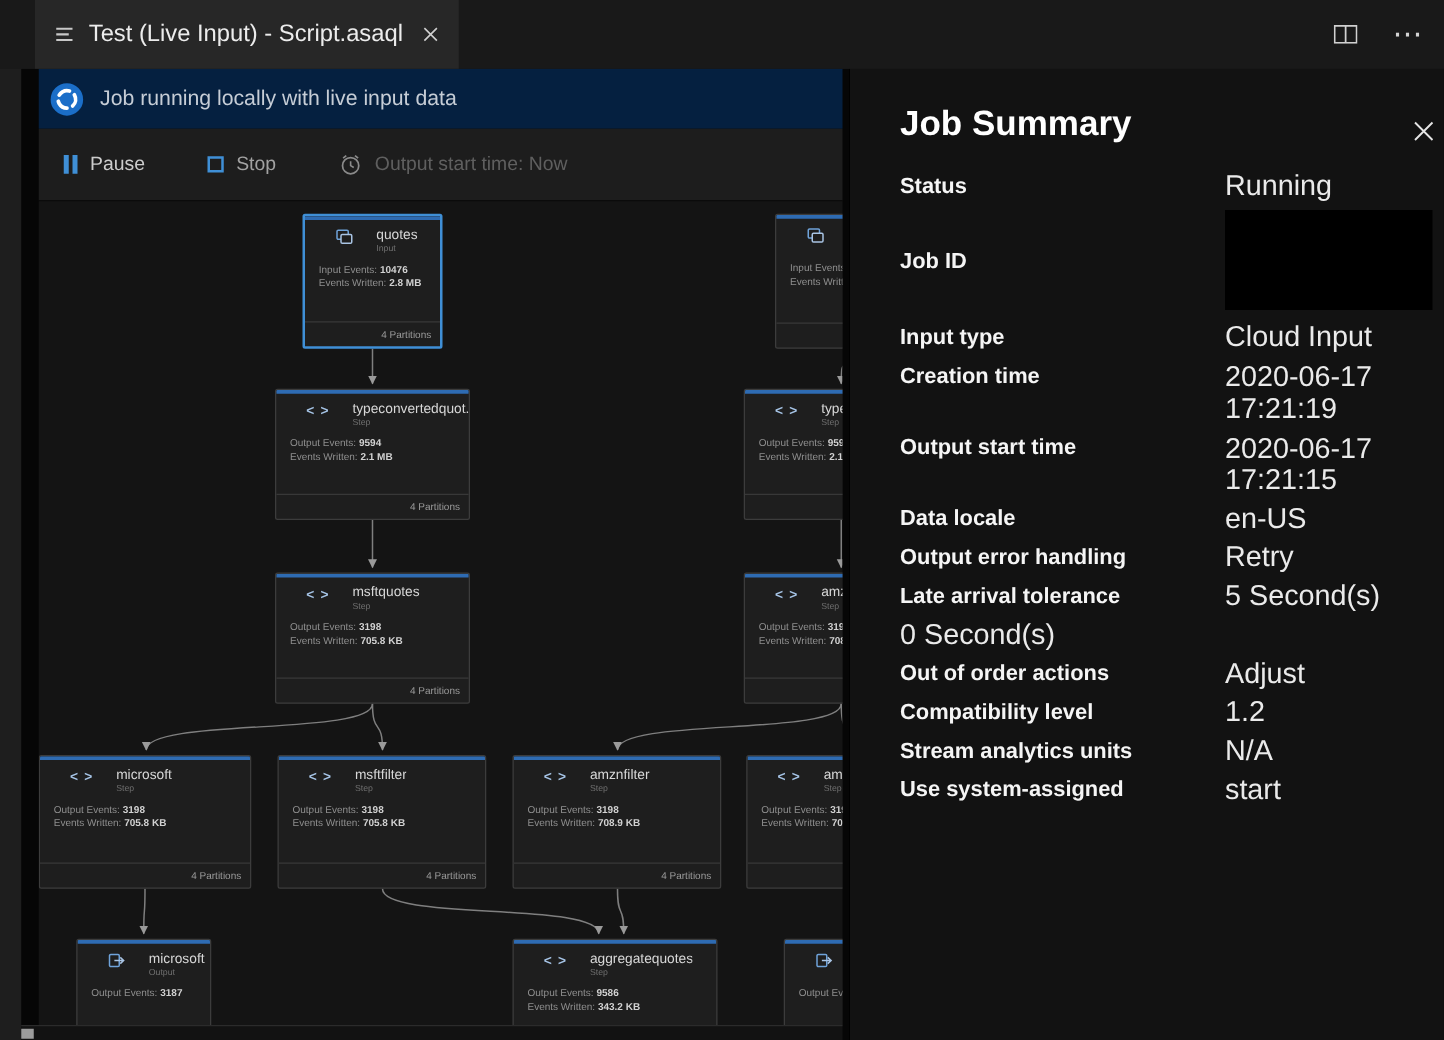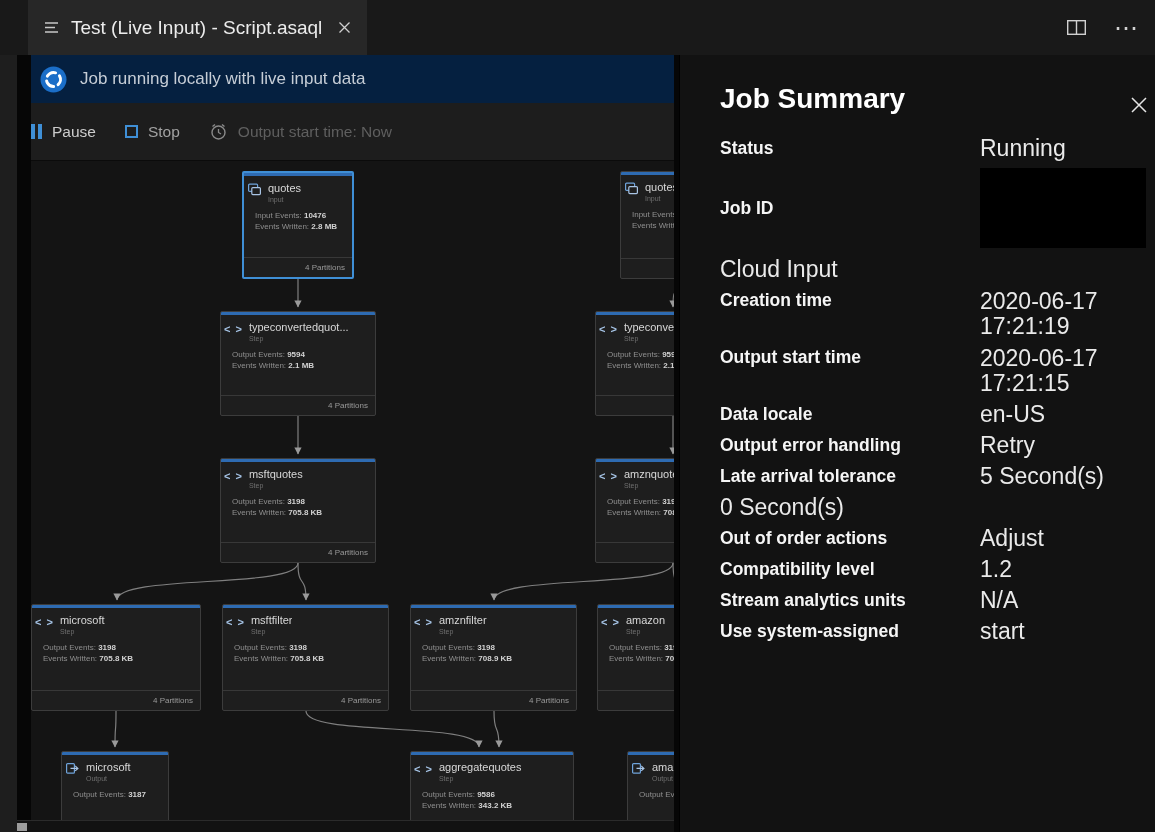--- a/index.html
+++ b/index.html
@@ -12,36 +12,36 @@
   .tab-title{font-size:19px;color:#ececec;white-space:nowrap;}
   .tab-close{display:flex;align-items:center;margin-left:4px;cursor:pointer;}
   .tab-actions{position:absolute;right:16px;top:0;height:55px;display:flex;align-items:center;gap:28px;}
   .more-dots{font-size:24px;color:#d2d2d2;line-height:20px;cursor:pointer;letter-spacing:1px;}
 
   
   .editor{position:absolute;top:55px;left:0;width:1155px;height:777px;background:#060606;margin-left:17px;}
   .notif{position:absolute;left:14px;top:0;width:643px;height:48px;background:#052040;display:flex;align-items:center;gap:13px;padding-left:9px;box-sizing:border-box;}
   .notif-text{font-size:17px;color:#c6cdd6;}
 
-  .toolbar{position:absolute;left:14px;top:48px;width:643px;height:57px;background:#1d1d1d;display:flex;align-items:center;gap:29px;box-sizing:border-box;}
+  .toolbar{position:absolute;left:14px;top:48px;width:643px;height:57px;background:#1d1d1d;display:flex;align-items:center;padding-left:20px;gap:50px;box-sizing:border-box;}
   .tbtn{display:flex;align-items:center;gap:10px;font-size:15.5px;cursor:pointer;}
   .pauseicon{display:inline-flex;gap:3px;}
   .pauseicon i{display:block;width:4px;height:15px;background:#3f8fd6;}
   .stopicon{display:inline-block;width:13px;height:13px;border:2px solid #3f8fd6;box-sizing:border-box;}
   .t-pause{color:#cccccc;}
   .t-stop{color:#a2a2a2;}
   .t-ost{color:#5f5f5f;cursor:default;}
 
   
   .diagram{position:absolute;left:14px;top:105px;width:643px;height:660px;background:#141414;overflow:hidden;border-top:1px solid #0b0b0b;box-sizing:border-box;}
   #edges{position:absolute;left:0;top:0;}
   .node{position:absolute;background:#1e1e1e;border:1px solid #3c3c3c;border-radius:2px;box-sizing:border-box;overflow:hidden;cursor:pointer;}
   .node.selected{border:2px solid #3f8fd6;}
   .n-accent{height:3px;background:#2e6bb2;}
-  .n-head{display:flex;align-items:flex-start;gap:6px;padding:6px 8px 2px 3px;}
+  .n-head{display:flex;align-items:flex-start;gap:18px;padding:6px 8px 2px 24px;}
   .n-icon{flex:0 0 auto;height:15px;display:flex;align-items:center;}
   .g-step{color:#a6c4e6;font-weight:bold;font-size:11px;letter-spacing:1px;line-height:14px;}
   .n-title{font-size:11px;color:#d8d8d8;line-height:13px;display:block;white-space:nowrap;overflow:hidden;}
   .n-sub{font-size:7px;color:#6f6f6f;line-height:9px;display:block;}
   .n-stats{padding:4px 8px 0 11px;}
   .n-stat{font-size:8px;line-height:11px;color:#8f8f8f;white-space:nowrap;}
   .n-stat .s-v{color:#d2d2d2;font-weight:bold;}
   .n-footer{position:absolute;left:0;right:0;bottom:0;height:19px;line-height:19px;border-top:1px solid #383838;font-size:8px;color:#9a9a9a;text-align:right;padding-right:7px;}
 
   
@@ -393,20 +393,21 @@
     <div class="rows">
         <div class="row">
           <div class="lbl">Status</div>
           <div class="val">Running</div>
         </div>
         <div class="row r-red">
           <div class="lbl">Job ID</div>
           <div class="redacted"></div>
         </div>
         <div class="row">
+          <div class="lbl">Input type</div>
           <div class="val">Cloud Input</div>
         </div>
         <div class="row r-wrap">
           <div class="lbl">Creation time</div>
           <div class="val">2020-06-17 17:21:19</div>
         </div>
         <div class="row r-wrap">
           <div class="lbl">Output start time</div>
           <div class="val">2020-06-17 17:21:15</div>
         </div>

